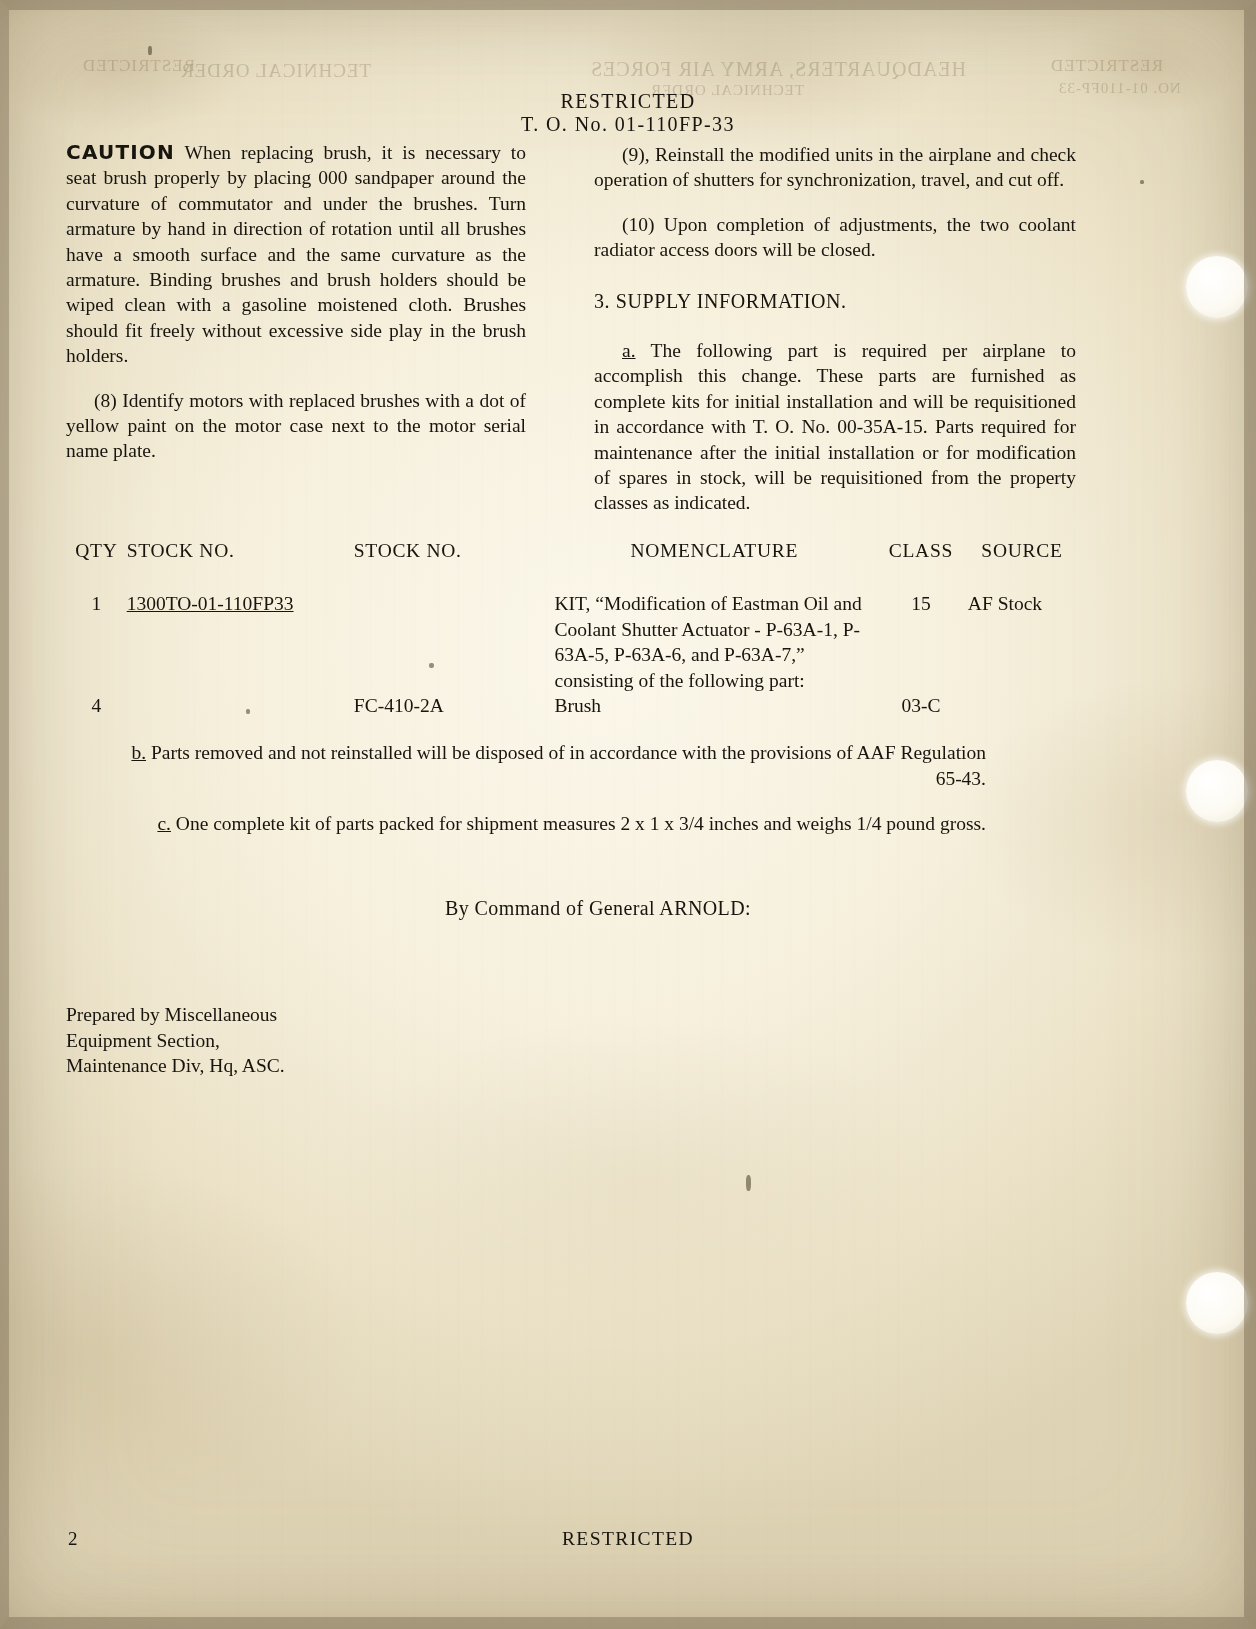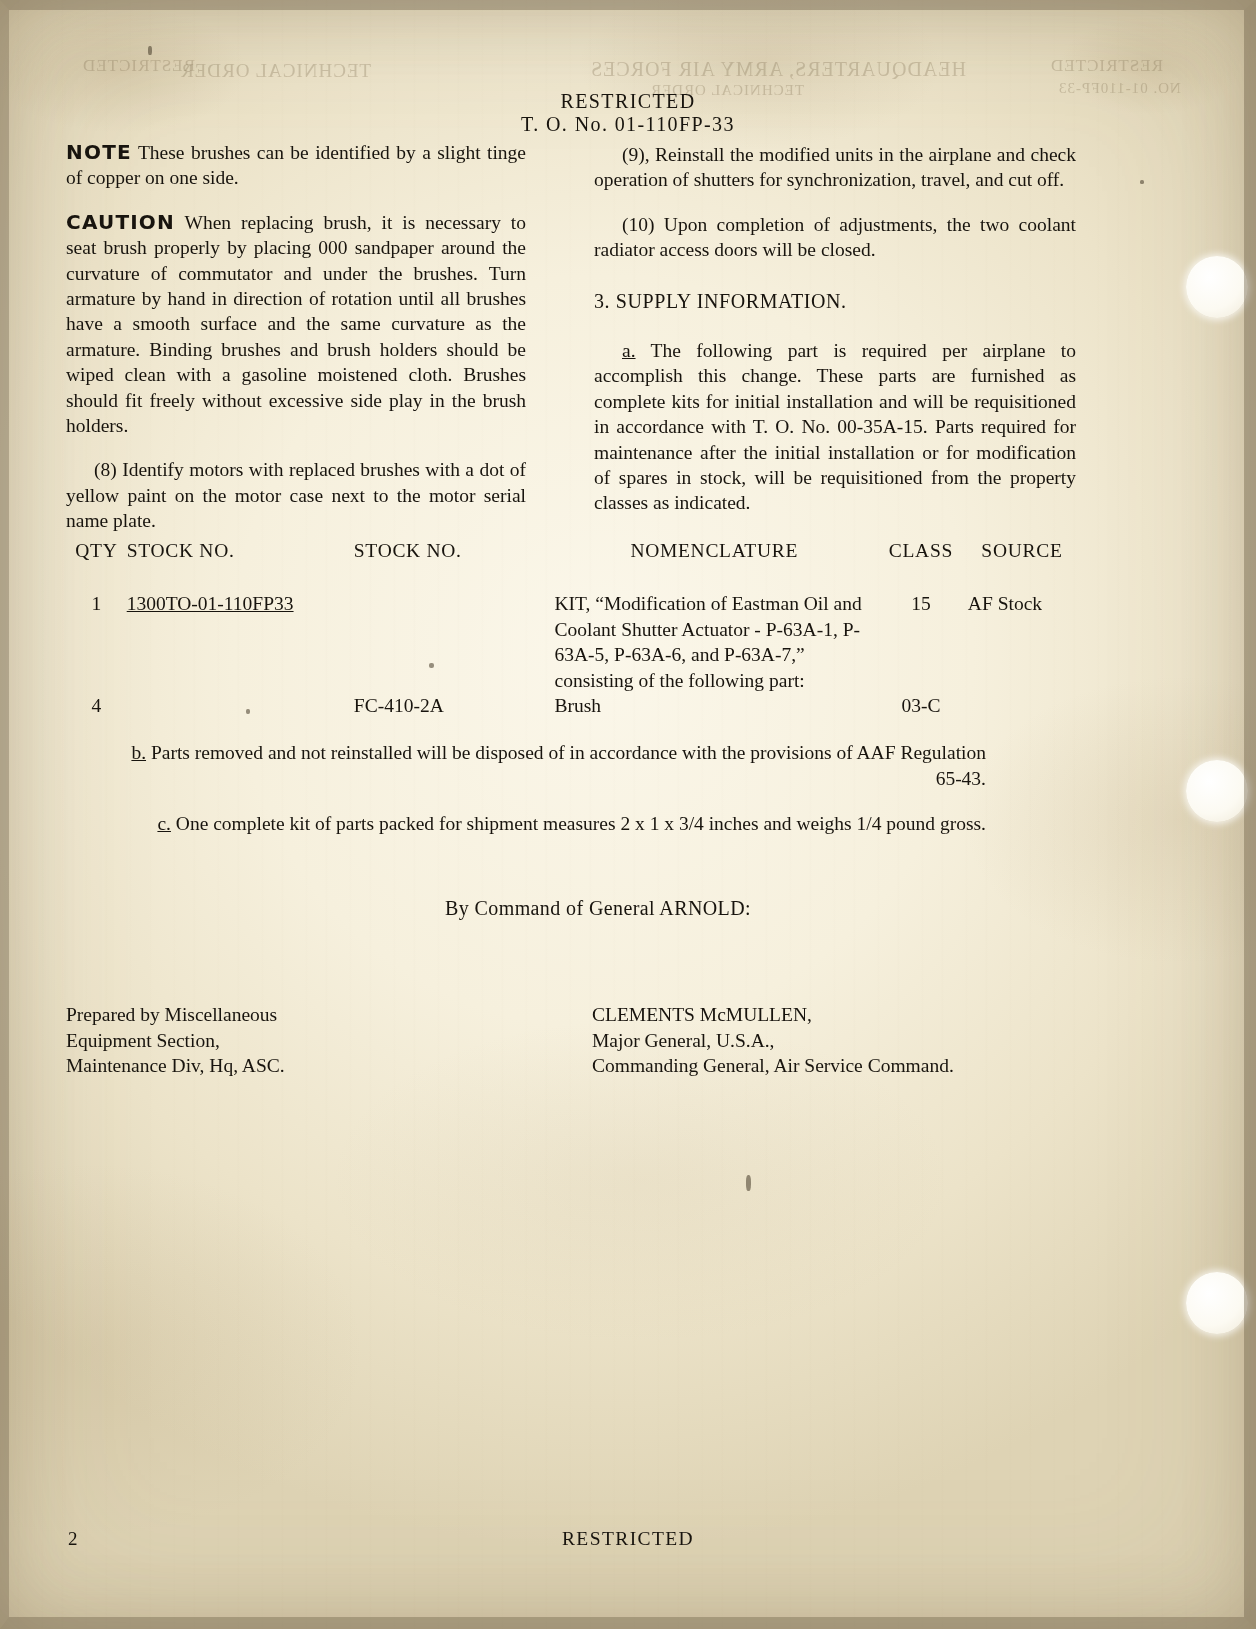--- a/index.html
+++ b/index.html
@@ -244,21 +244,20 @@
   <div class="bleed" style="left: 1050px; top: 56px; font-size: 17px;">RESTRICTED</div>
   <div class="bleed" style="left: 1058px; top: 80px; font-size: 15px;">NO. 01-110FP-33</div>
 
   <div id="content">
 
     <div class="hdr" style="top: 90px;">RESTRICTED</div>
     <div class="hdr" style="top: 113px;">T. O. No. 01-110FP-33</div>
 
     <div class="col" style="left: 66px; top: 140px; width: 460px;">
 
-      <p><span class="kw">NOTE</span><span> These brushes can be identified by a slight tinge of copper on one side.</span></p>
 
       <p><span class="kw">CAUTION</span><span> When replacing brush, it is necessary to seat brush properly by placing 000 sandpaper around the curvature of commutator and under the brushes. Turn armature by hand in direction of rotation until all brushes have a smooth surface and the same curvature as the armature. Binding brushes and brush holders should be wiped clean with a gasoline moistened cloth. Brushes should fit freely without excessive side play in the brush holders.</span></p>
 
       <p class="last"><span class="indent"></span><span>(8) Identify motors with replaced brushes with a dot of yellow paint on the motor case next to the motor serial name plate.</span></p>
     </div>
 
     <div class="col" style="left: 594px; top: 142px; width: 482px;">
 
       <p><span class="indent"></span><span>(9), Reinstall the modified units in the airplane and check operation of shutters for synchronization, travel, and cut off.</span></p>
 
@@ -307,23 +306,20 @@
 
       <p><span class="indent"></span><span class="uline">c.</span><span> One complete kit of parts packed for shipment measures 2 x 1 x 3/4 inches and weighs 1/4 pound gross.</span></p>
     </div>
 
     <div id="by-command">By Command of General ARNOLD:</div>
 
     <div class="sigblock" id="sig-left">Prepared by Miscellaneous
 Equipment Section,
 Maintenance Div, Hq, ASC.</div>
 
-    <div class="sigblock" id="sig-right">CLEMENTS McMULLEN,
-Major General, U.S.A.,
-Commanding General, Air Service Command.</div>
 
     <div id="footer-page">2</div>
     <div id="footer-restricted">RESTRICTED</div>
 
     <div class="speck" style="left: 746px; top: 1175px; width: 5px; height: 16px;"></div>
     <div class="speck" style="left: 429px; top: 663px;  width: 5px; height: 5px;"></div>
     <div class="speck" style="left: 246px; top: 709px;  width: 4px; height: 5px;"></div>
     <div class="speck" style="left: 148px; top: 46px;   width: 4px; height: 9px;"></div>
     <div class="speck" style="left: 1140px; top: 180px; width: 4px; height: 4px;"></div>
 

